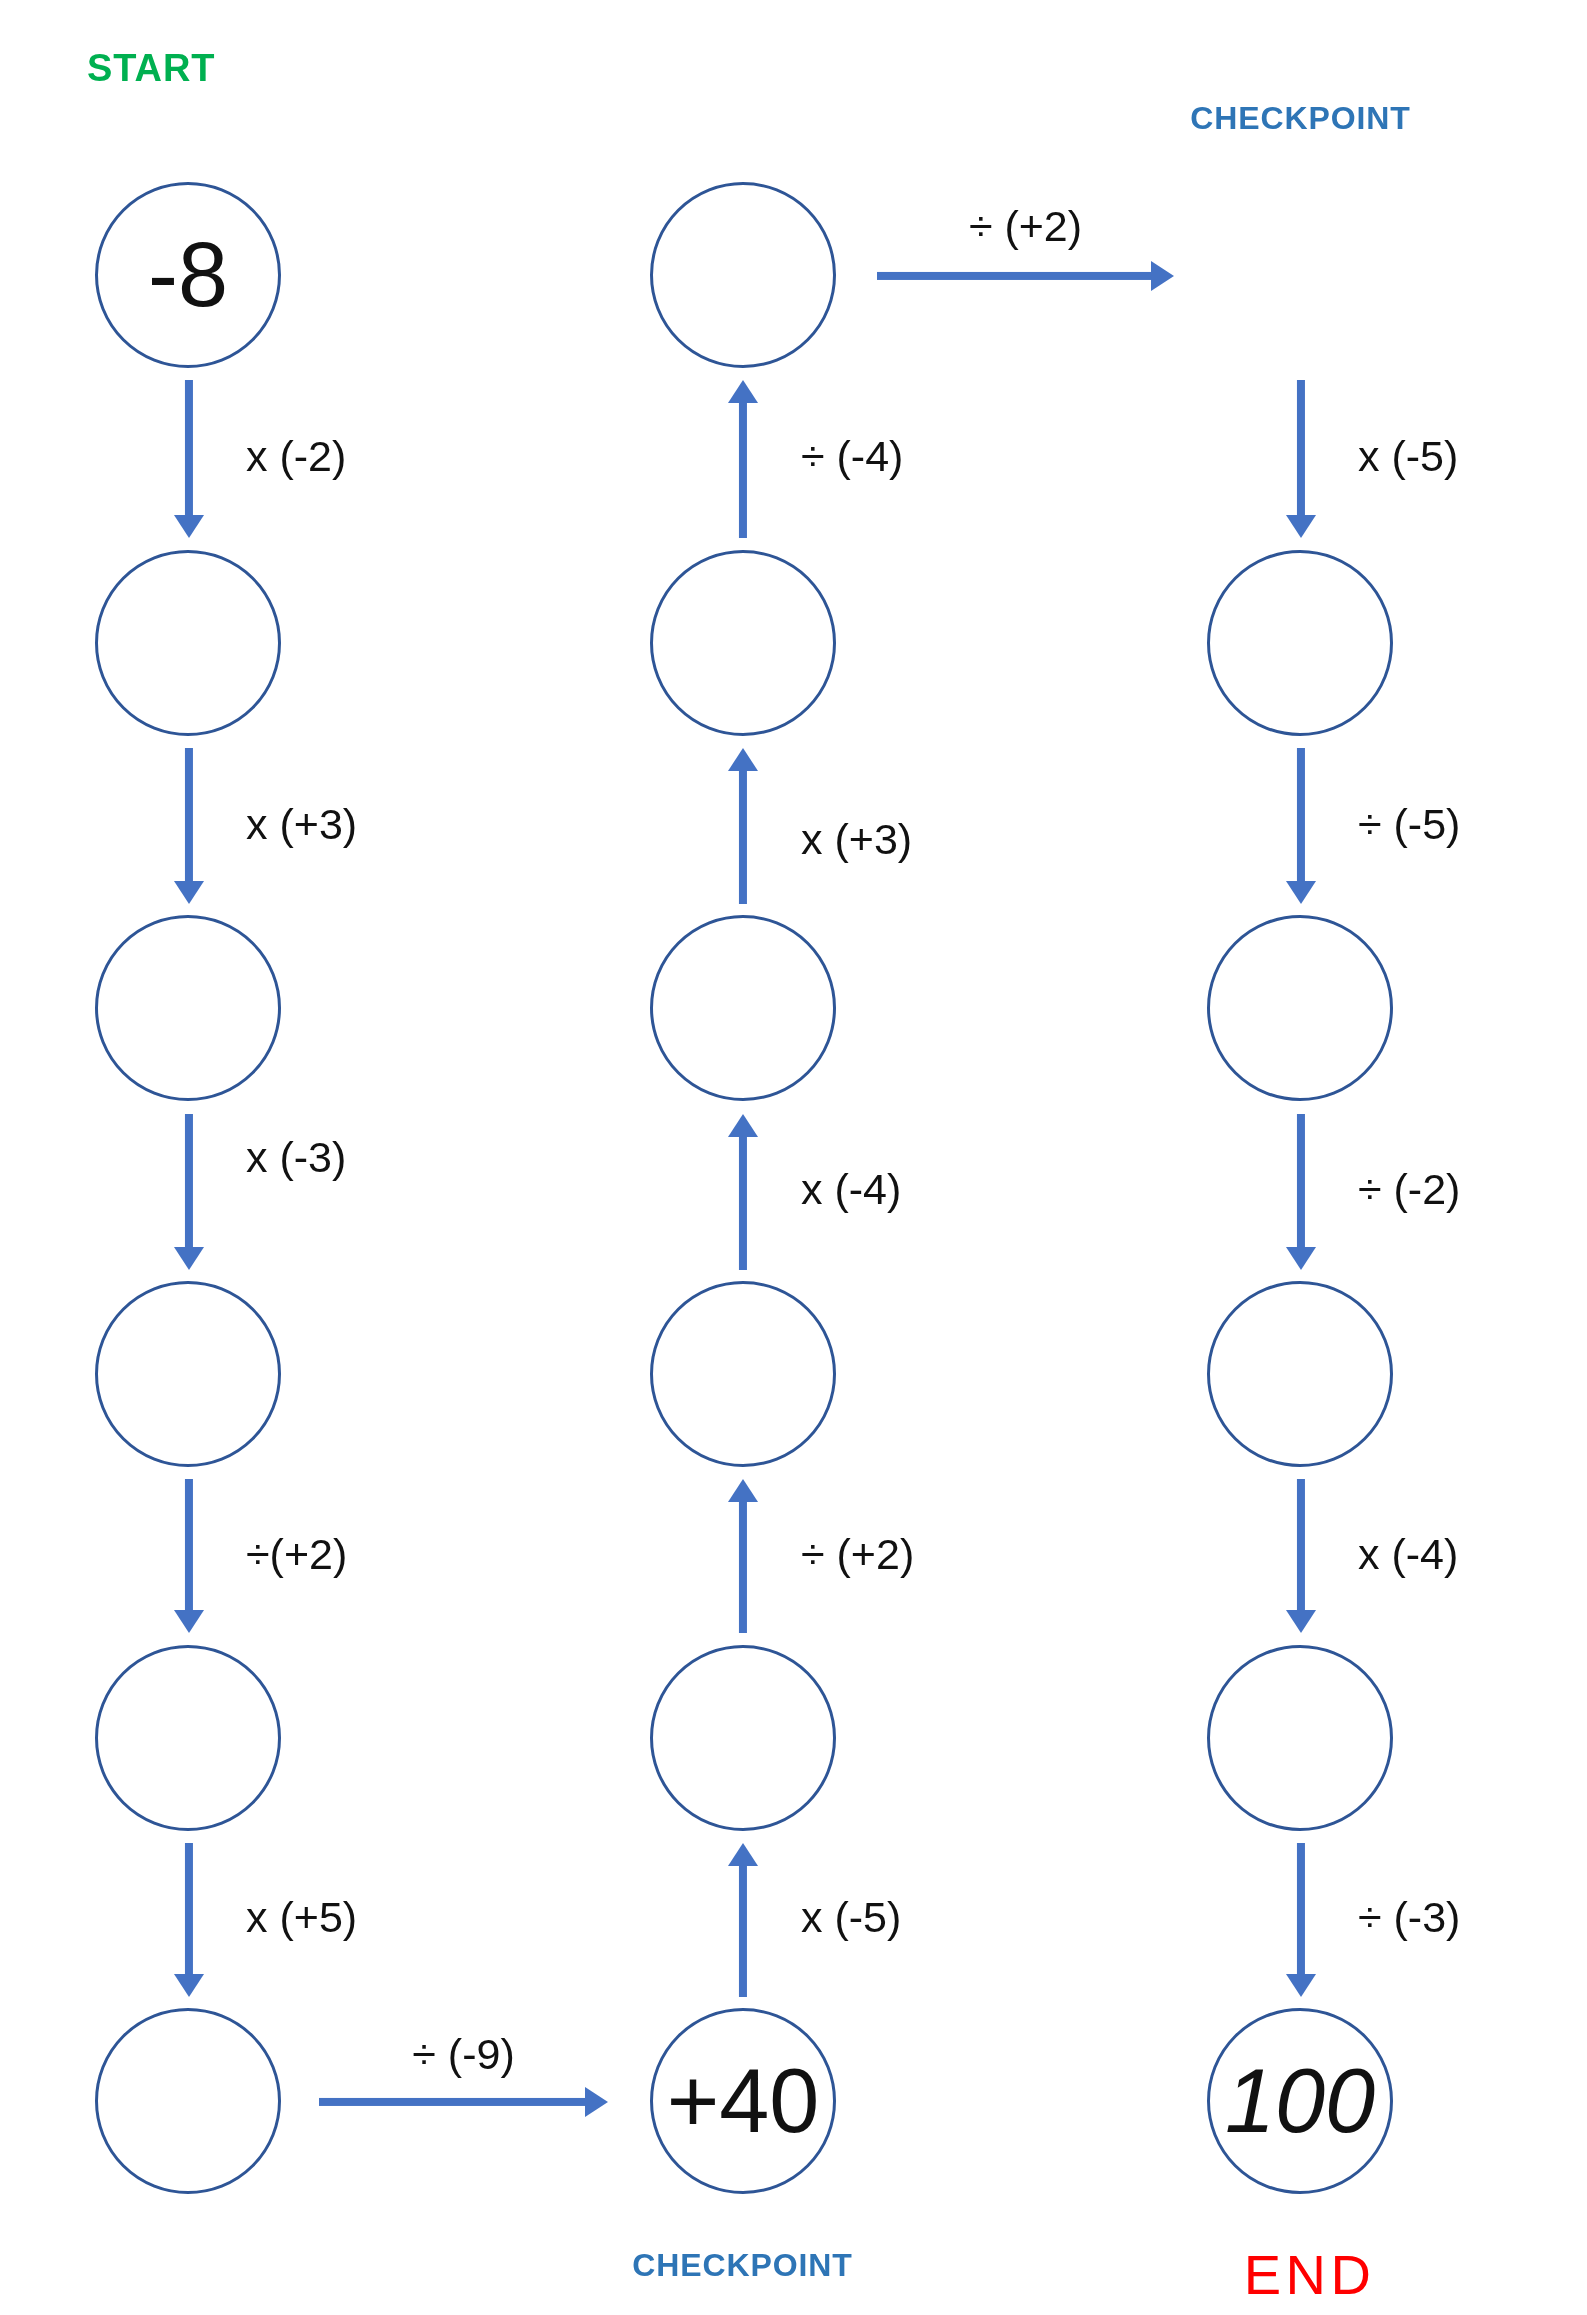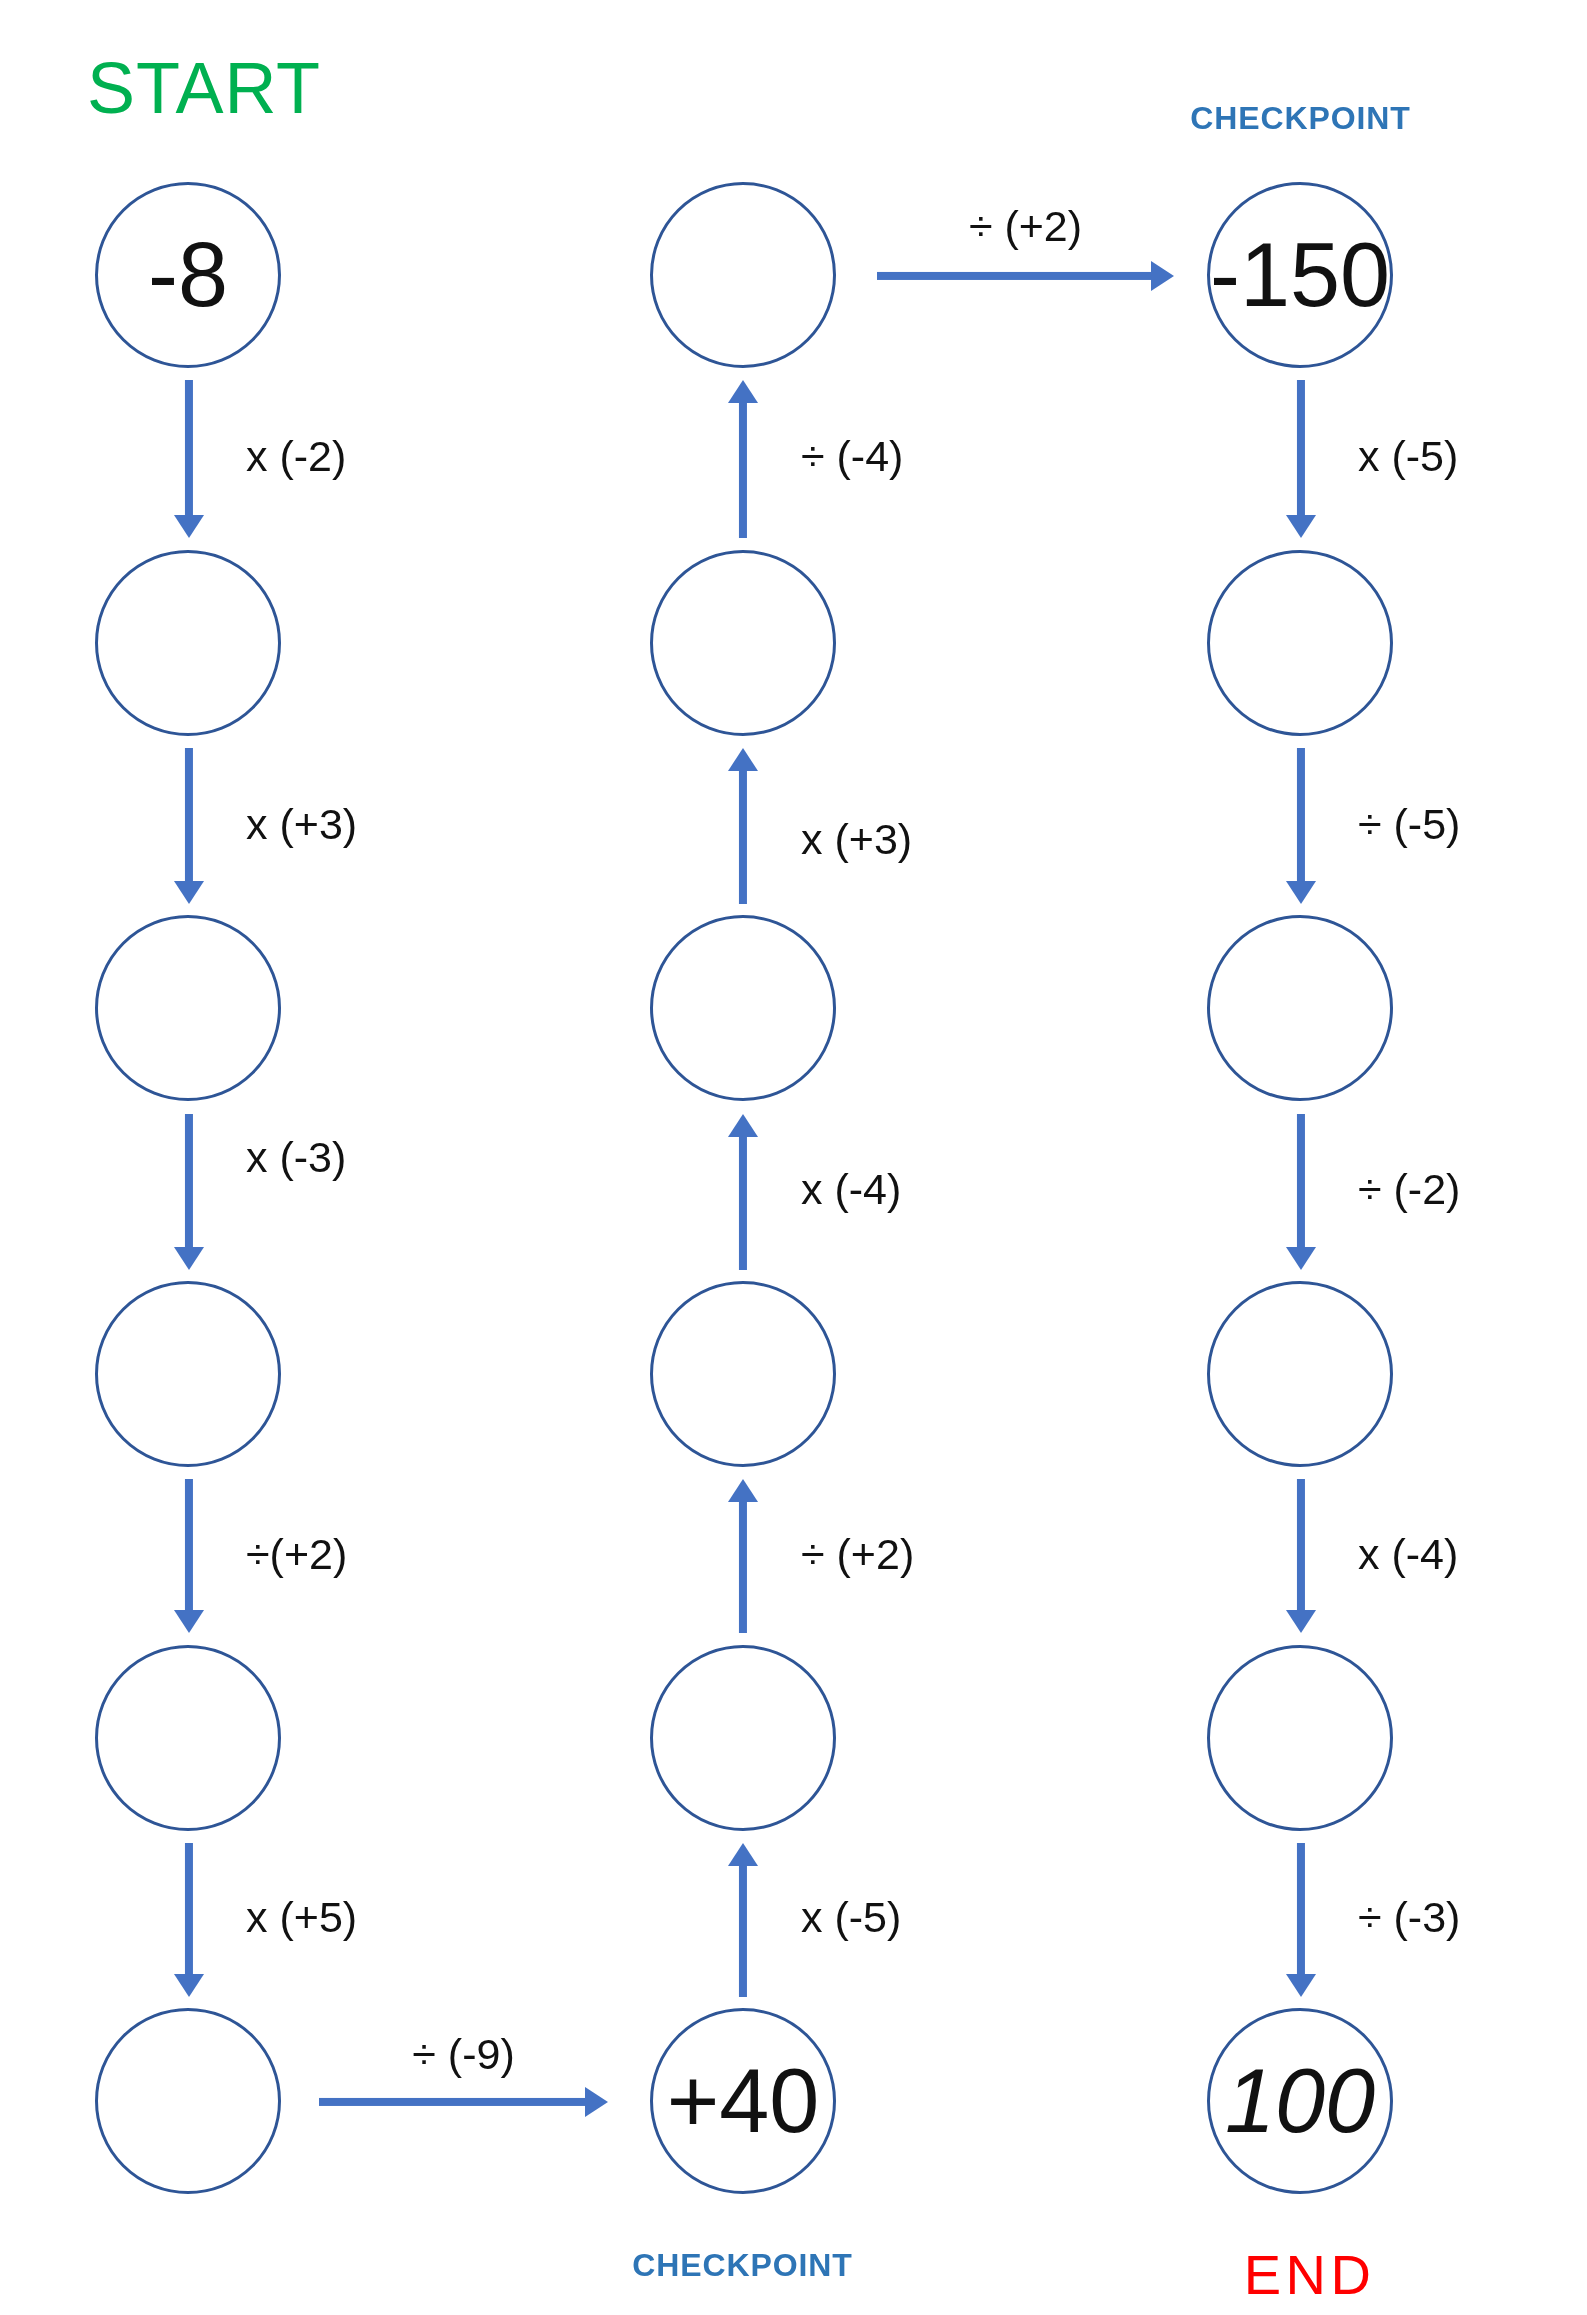--- a/index.html
+++ b/index.html
@@ -56,21 +56,21 @@
   }
   .harrow .head {
     position:absolute; top:50%; transform:translateY(-50%); right:0;
     width:0; height:0;
     border-top:15.4px solid transparent;
     border-bottom:15.4px solid transparent;
     border-left:23.5px solid var(--arrow,#4472c4);
   }
   .start-label {
     position:absolute;
-    font-size:72px; font-weight:normal;
+    font-size:38px; font-weight:bold;
     color:var(--start-green,#00b050);
     letter-spacing:0.9px;
   }
   .checkpoint-label {
     position:absolute;
     font-size:32px; font-weight:bold;
     color:var(--checkpoint-blue,#2e75b6);
     text-align:center;
     letter-spacing:0.9px;
   }
@@ -195,23 +195,20 @@
   <div class="node" style="left:650px; top:182px;">
     <span class="node-value"></span>
   </div>
 
   <div class="op-label centered" style="left:877px; top:201px; width:297px;">÷ (+2)</div>
   <div class="harrow" style="left:877px; top:260px; width:297px;">
     <div class="shaft"></div>
     <div class="head"></div>
   </div>
 
-  <div class="node" style="left:1207px; top:182px;">
-    <span class="node-value">-150</span>
-  </div>
   <div class="varrow arrow-down" style="left:1285px; top:380px; height:158px;">
     <div class="shaft"></div>
     <div class="head"></div>
   </div>
   <div class="op-label" style="left:1358px; top:431px;">x (-5)</div>
 
   <div class="node" style="left:1207px; top:550px;">
     <span class="node-value"></span>
   </div>
   <div class="varrow arrow-down" style="left:1285px; top:748px; height:156px;">

